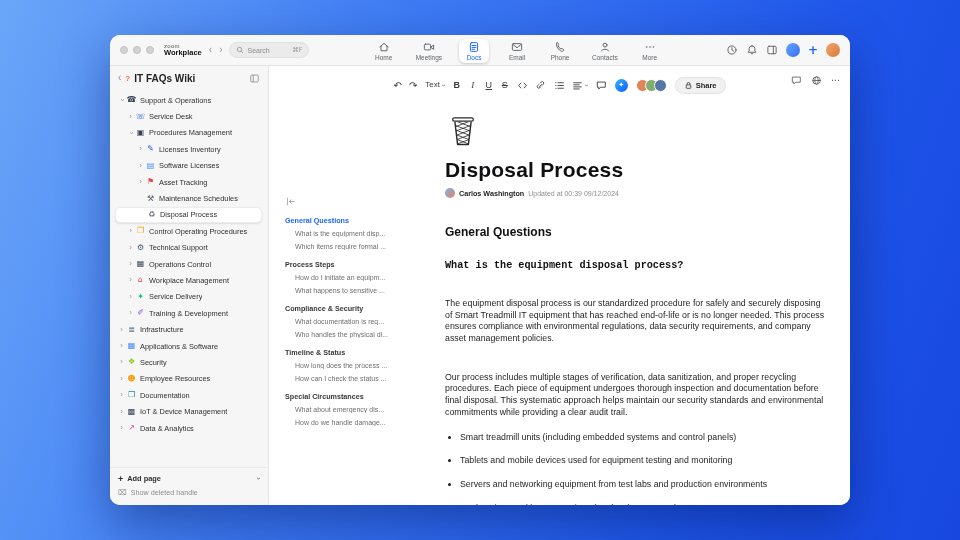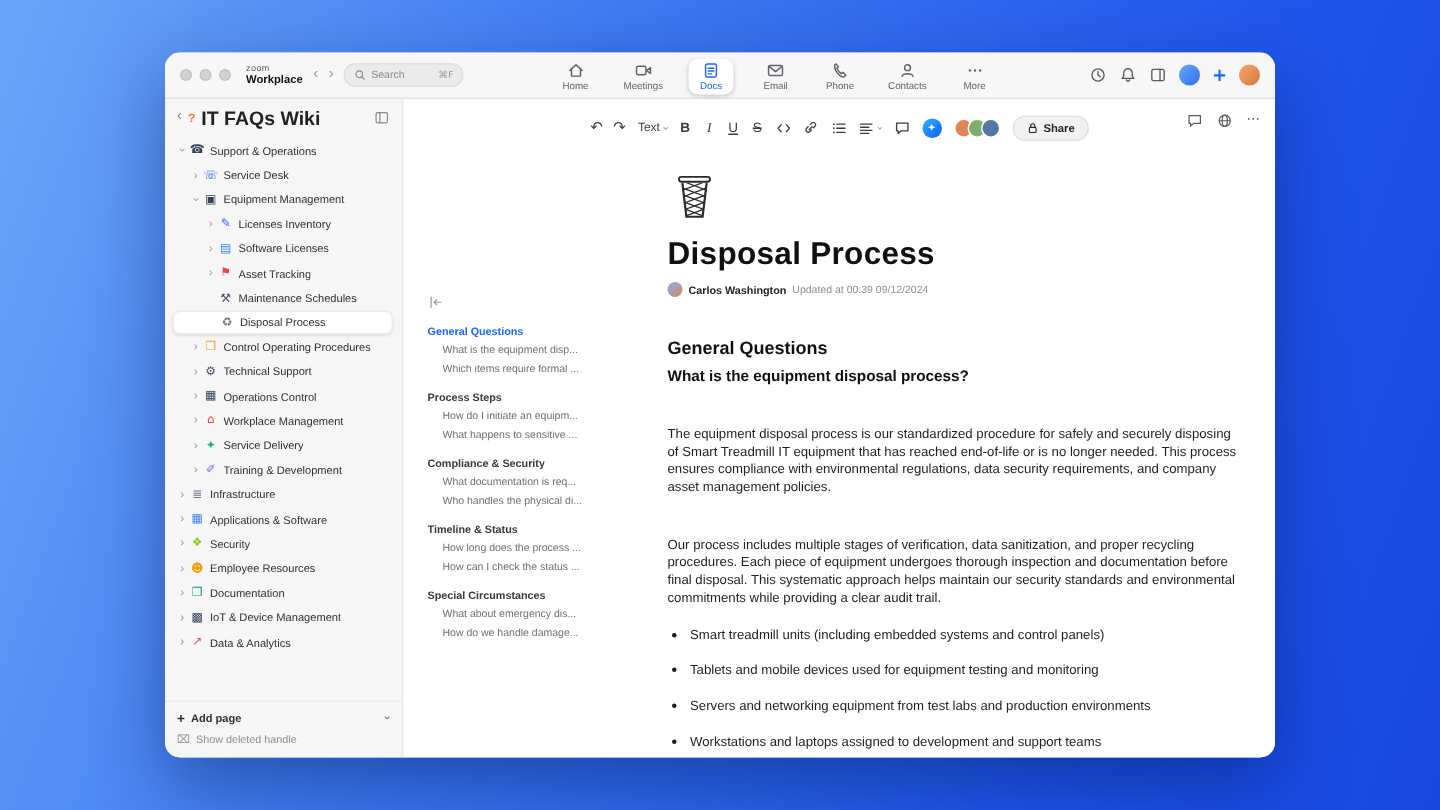--- a/index.html
+++ b/index.html
@@ -35,21 +35,21 @@
   .av-blue{background:linear-gradient(135deg,#6aa5f9,#2f6ef2);}
   .av-orange{background:linear-gradient(135deg,#f2a66a,#d97840);}
   .plusbtn{color:#1a66ff;font-size:12px;font-weight:700;line-height:1;font-family:"DejaVu Sans",sans-serif;}
   
   .winbody{flex:1;display:flex;min-height:0;}
   
   .sidebar{flex:0 0 158px;width:158px;background:#f6f6f7;border-right:1px solid #e6e6e8;display:flex;flex-direction:column;min-height:0;}
   .sb-header{flex:0 0 24px;display:flex;align-items:center;gap:4px;padding:0 8px;}
   .sb-back{color:#86868a;font-size:10px;line-height:1;}
   .wiki-ic{color:#ff6a2a;font-weight:800;font-size:8px;}
-  .sb-title{font-weight:700;font-size:13px;color:#222;}
+  .sb-title{font-weight:700;font-size:10px;color:#222;}
   .sb-collapse{margin-left:auto;}
   .sb-collapse svg{width:11px;height:11px;stroke:#8a8a8e;fill:none;stroke-width:1.2;display:block;}
   .tree{flex:1;min-height:0;overflow:hidden;padding:2px 6px 0 5px;}
   .trow{display:flex;align-items:center;height:16.4px;border-radius:5px;padding-right:4px;box-sizing:border-box;}
   .trow .chev{flex:0 0 9px;width:9px;color:#9a9a9e;font-size:8px;text-align:center;line-height:1;}
   .chev.down{display:inline-block;transform:rotate(90deg);}
   .trow .ticon{flex:0 0 11px;width:11px;font-size:8px;text-align:center;font-family:"DejaVu Sans",sans-serif;line-height:1;}
   .trow .tlabel{margin-left:3px;font-size:7.4px;color:#2f2f32;font-weight:500;white-space:nowrap;overflow:hidden;text-overflow:ellipsis;}
   .lvl0{padding-left:2px;}.lvl1{padding-left:11px;}.lvl2{padding-left:21px;}
   .trow.selected{background:#fff;border:1px solid #ececee;box-shadow:0 1px 2px rgba(0,0,0,.1);}
@@ -89,21 +89,21 @@
   .o-entry.section.active{color:#1a66ff;}
   .o-entry.item{padding-left:10px;color:#6f6f73;font-size:7px;}
   .o-entry span{white-space:nowrap;overflow:hidden;text-overflow:ellipsis;}
   .doc{position:absolute;left:176px;top:13px;width:380px;color:#1f1f21;}
   .doc-emoji svg{display:block;}
   .doc h1{font-size:21px;font-weight:800;color:#101012;margin:9px 0 6px;letter-spacing:.2px;}
   .byline{display:flex;align-items:center;gap:4px;font-size:7px;color:#8e8e92;}
   .bava{width:10px;height:10px;border-radius:50%;background:linear-gradient(135deg,#7fb0f5,#e2845a);}
   .bname{color:#222;font-weight:700;font-size:7.2px;}
   .doc h2{font-size:12px;font-weight:800;margin:27px 0 0;color:#111;}
-  .doc h3{font-size:10.2px;font-weight:800;margin:7px 0 0;color:#111;}
+  .doc h3{font-size:10.2px;font-weight:800;margin:21px 0 0;color:#111;font-family:Liberation Mono, monospace;}
   .doc p{font-size:8.8px;line-height:1.33;margin:27px 0 0;color:#1f1f21;}
   .doc ul{margin:13px 0 0;padding-left:15px;}
   .doc li{font-size:8.8px;margin-bottom:12.5px;line-height:1.3;}
 </style>
 </head>
 <body>
 
 <div class="window">
 
   <div class="titlebar">
@@ -227,21 +227,21 @@
             <span class="tlabel">Support &amp; Operations</span>
           </div>
           <div class="trow lvl1">
             <span class="chev">›</span>
             <span class="ticon" style="color: rgb(37, 99, 235);">☏</span>
             <span class="tlabel">Service Desk</span>
           </div>
           <div class="trow lvl1">
             <span class="chev down">›</span>
             <span class="ticon" style="color: rgb(51, 65, 85);">▣</span>
-            <span class="tlabel">Equipment Management</span>
+            <span class="tlabel">Procedures Management</span>
           </div>
           <div class="trow lvl2">
             <span class="chev">›</span>
             <span class="ticon" style="color: rgb(37, 99, 235);">✎</span>
             <span class="tlabel">Licenses Inventory</span>
           </div>
           <div class="trow lvl2">
             <span class="chev">›</span>
             <span class="ticon" style="color: rgb(59, 130, 246);">▤</span>
             <span class="tlabel">Software Licenses</span>

